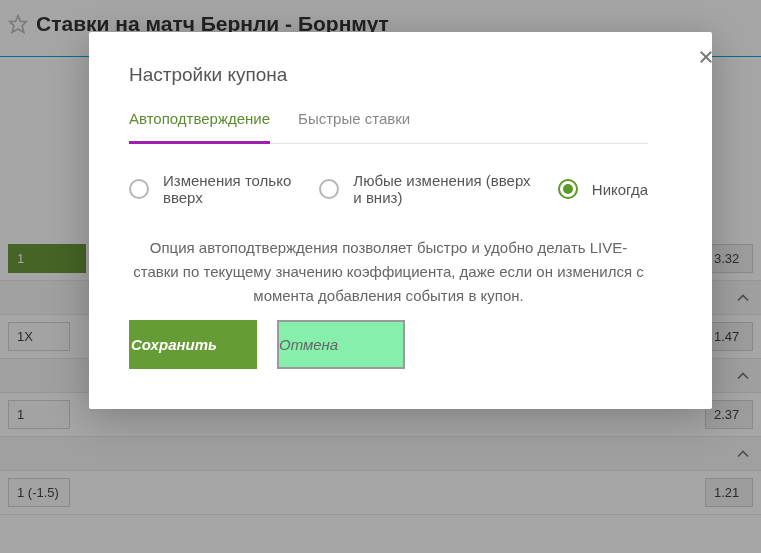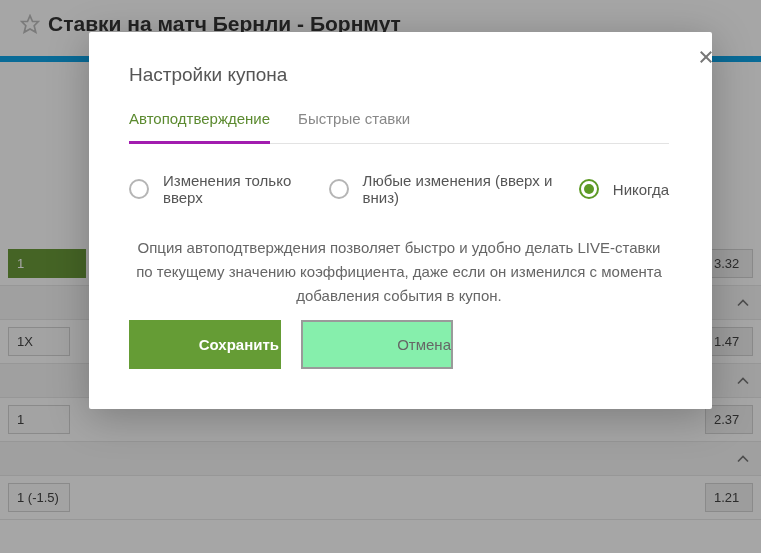--- a/index.html
+++ b/index.html
@@ -16,22 +16,22 @@
   .bg {
     position: absolute;
     inset: 0;
     background: #ffffff;
     padding: 0;
   }
   .bg-header {
     display: flex;
     align-items: center;
     gap: 8px;
-    padding: 12px 8px 20px 20px;
-    border-bottom: 6px solid #0ea5e9;
+    padding: 12px 8px 20px 8px;
+    border-bottom: 1px solid #0ea5e9;
   }
   .star {
     width: 20px; height: 20px;
     color: #bdbdbd;
   }
   .bg-title {
     font-size: 21px;
     font-weight: 700;
     color: #353535;
   }
@@ -88,21 +88,21 @@
 
   
   .modal {
     position: absolute;
     left: 89px;
     top: 32px;
     width: 623px;
     background: #fff;
     border-radius: 2px;
     box-shadow: 0 8px 40px rgba(0,0,0,0.25);
-    padding: 32px 43px 40px 40px;
+    padding: 32px 64px 40px 40px;
   }
   .close-btn {
     position: absolute;
     right: -12px;
     top: 8px;
     width: 36px; height: 36px;
     background: transparent;
     border: none;
     cursor: pointer;
     color: #777;
@@ -172,24 +172,25 @@
     text-align: center;
   }
   .buttons {
     display: flex;
     gap: 20px;
   }
   .btn {
     font-size: 15px;
     font-weight: 700;
     padding: 14px 0;
-    width: 152px;
-    text-align: right;
+    width: 128px;
+    text-align: left;
     border: 2px solid transparent;
     cursor: pointer;
+    font-style: italic;
   }
   .btn.primary {
     background: #659c35;
     color: #fff;
     border-color: #659c35;
   }
   .btn.secondary {
     background: #86efac;
     color: #666;
     border-color: #9a9a9a;

